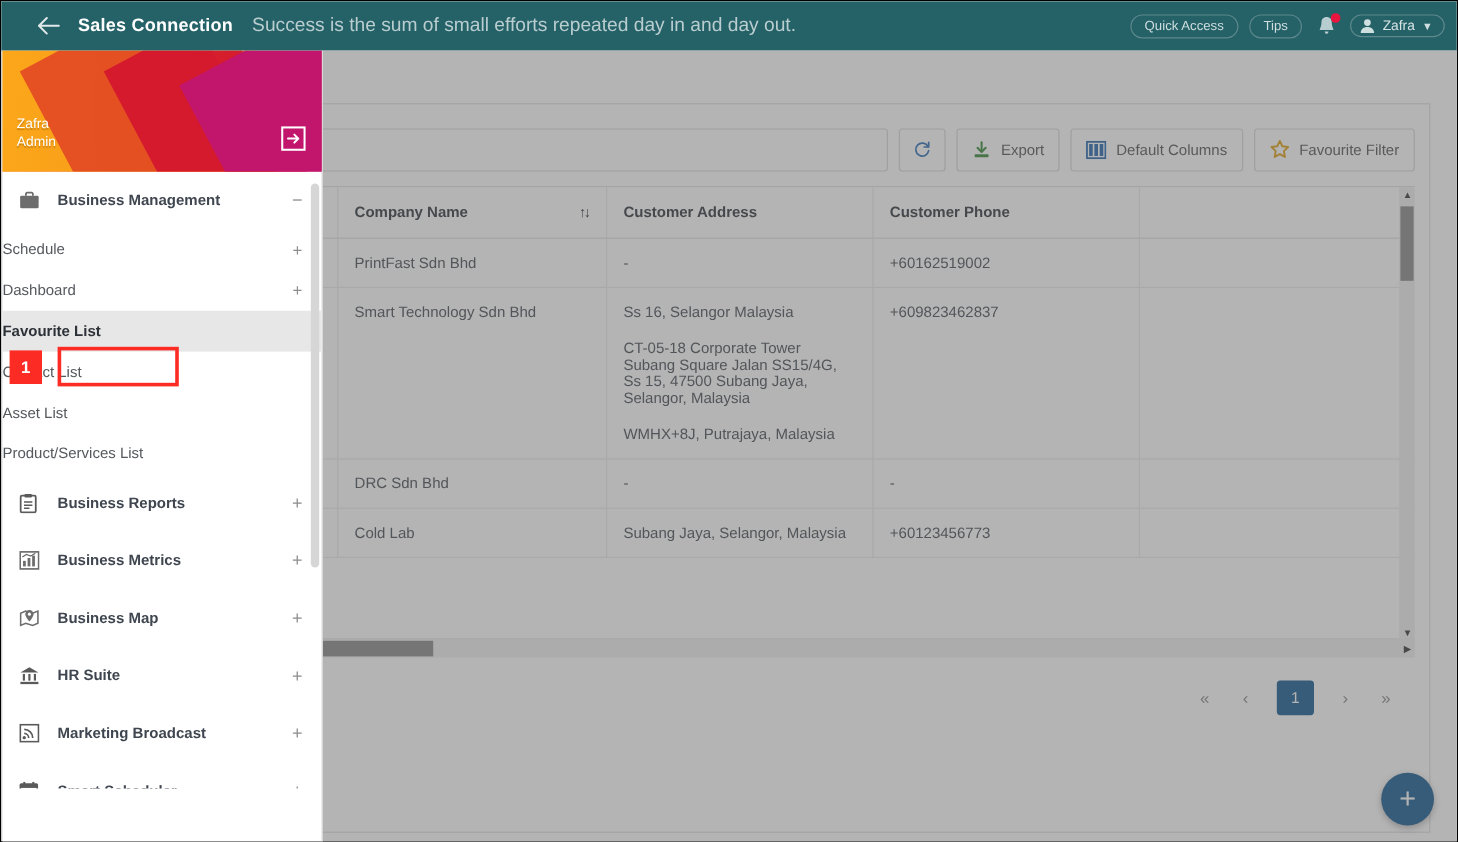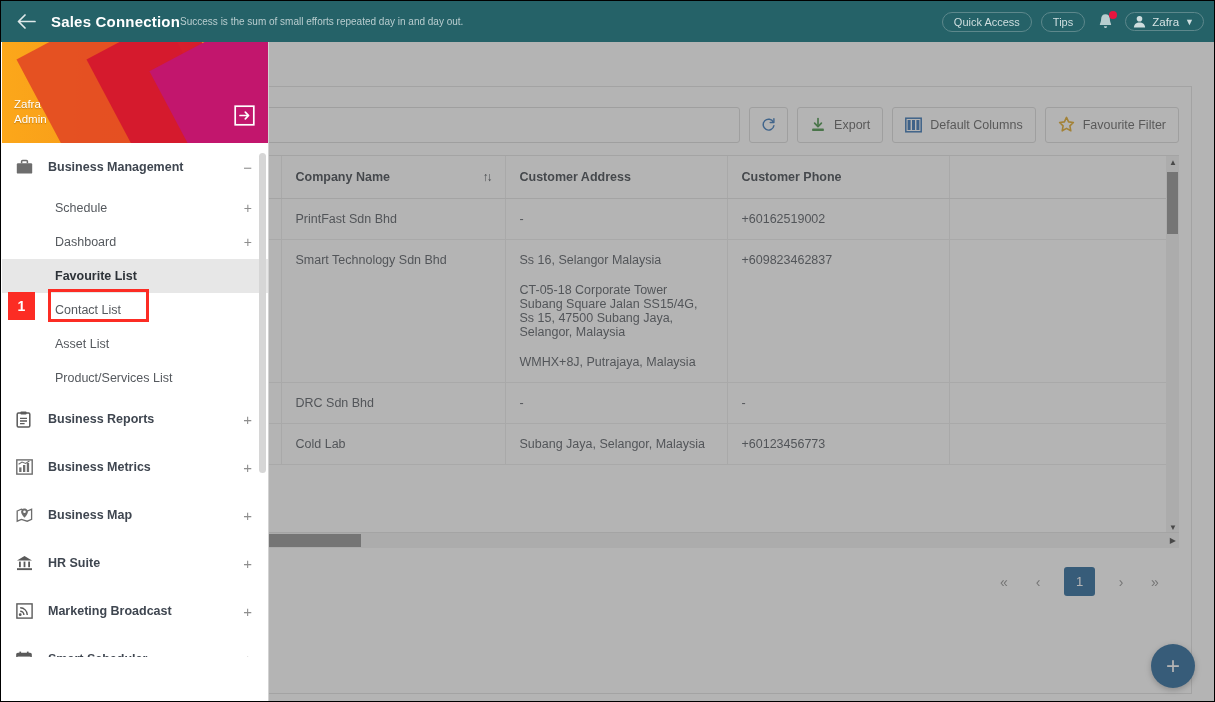--- a/index.html
+++ b/index.html
@@ -16,36 +16,36 @@
     background: #fff;
     overflow: hidden;
   }
 
   
   .topbar {
     position: absolute; top: 0; left: 0;
     width: 1213px; height: 41px;
     background: #256268;
     display: flex; align-items: center;
-    padding: 0 10px 0 12px;
+    padding: 0 10px 0 26px;
     z-index: 40;
   }
   .back-arrow {
     width: 26px; height: 26px;
     display: flex; align-items: center; justify-content: center;
     color: #dfe9ea; font-size: 21px; line-height: 1;
     cursor: pointer;
   }
   .brand-title {
     color: #ffffff; font-size: 15px; font-weight: bold;
     margin-left: 12px; letter-spacing: .2px;
   }
   .brand-tagline {
-    color: #b9cdcf; font-size: 10px;
-    white-space: nowrap;
+    color: #b9cdcf; font-size: 16px;
+    margin-left: 16px; white-space: nowrap;
   }
   .topbar-right {
     margin-left: auto;
     display: flex; align-items: center; gap: 9px;
   }
   .pill {
     border: 1px solid #5d888c;
     border-radius: 11px;
     color: #cfdedf; font-size: 11px;
     padding: 3px 11px;
@@ -141,21 +141,21 @@
     font-size: 12.5px; font-weight: bold; color: #3f4650;
     margin-left: 6px;
   }
   .sb-sign {
     margin-left: auto; color: #8e8e8e; font-size: 15px; line-height: 1;
     font-weight: 400;
   }
   .sb-child {
     display: flex; align-items: center;
     height: 34px;
-    padding-left: 53px; padding-right: 16px;
+    padding-right: 16px;
     font-size: 12.5px; color: #55595e;
     cursor: pointer;
   }
   .sb-child.active {
     background: #e7e7e7; font-weight: bold; color: #2d3238;
   }
   .sb-child .sb-sign { font-size: 14px; }
   .sb-scrollbar {
     position: absolute; right: 2px; top: 10px;
     width: 7px; height: 320px;

